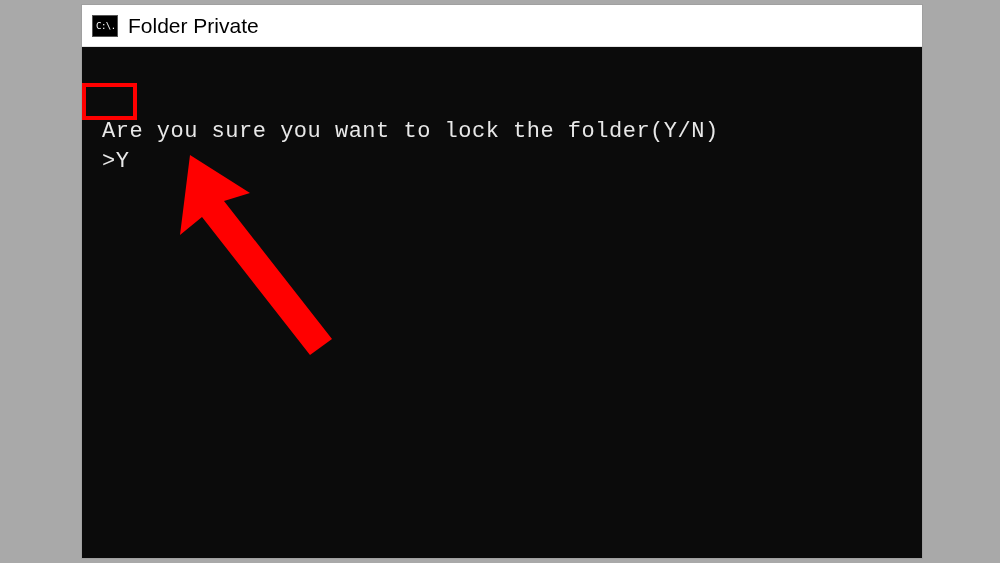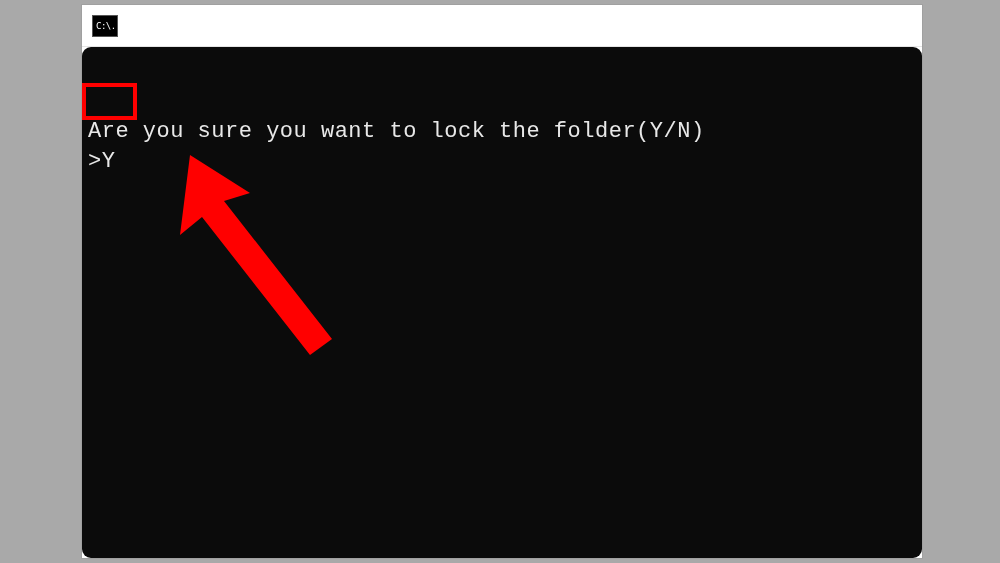--- a/index.html
+++ b/index.html
@@ -49,26 +49,25 @@
       font-size: 21px;
       color: #000;
       font-weight: 400;
     }
     .terminal {
       flex: 1;
       background: #0b0b0b;
       color: #e8e8e8;
       font-family: "Consolas", "Courier New", monospace;
       font-size: 22px;
-      padding: 8px 6px;
+      padding: 8px 20px;
       line-height: 1.4;
       letter-spacing: 0.5px;
       position: relative;
       white-space: pre;
-      border-radius: 9px;
     }
     .terminal-line { display: block; }
     .prompt-line { display: block; }
     .highlight-box {
       position: absolute;
       border: 4px solid #ff0000;
       pointer-events: none;
     }
     .highlight-1 {
       left: 0px;
@@ -84,20 +83,21 @@
       height: 230px;
       pointer-events: none;
     }
   </style>
 </head>
 <body>
 
 <div class="window">
   <div class="titlebar">
     <div class="titlebar-icon">C:\.</div>
+    <div class="titlebar-text">Folder Private</div>
   </div>
   <div class="terminal">
     <span class="terminal-line">Are you sure you want to lock the folder(Y/N)</span><span class="prompt-line"><span>&gt;</span><span>Y</span></span>
     <div class="highlight-box highlight-1"></div>
     <svg class="arrow-annotation" viewBox="0 0 220 230">
       <defs></defs>
       <g fill="#ff0000" stroke="none">
         <polygon points="48,18 108,56 82,64 190,202 168,218 60,80 38,98"></polygon>
       </g>
     </svg>

